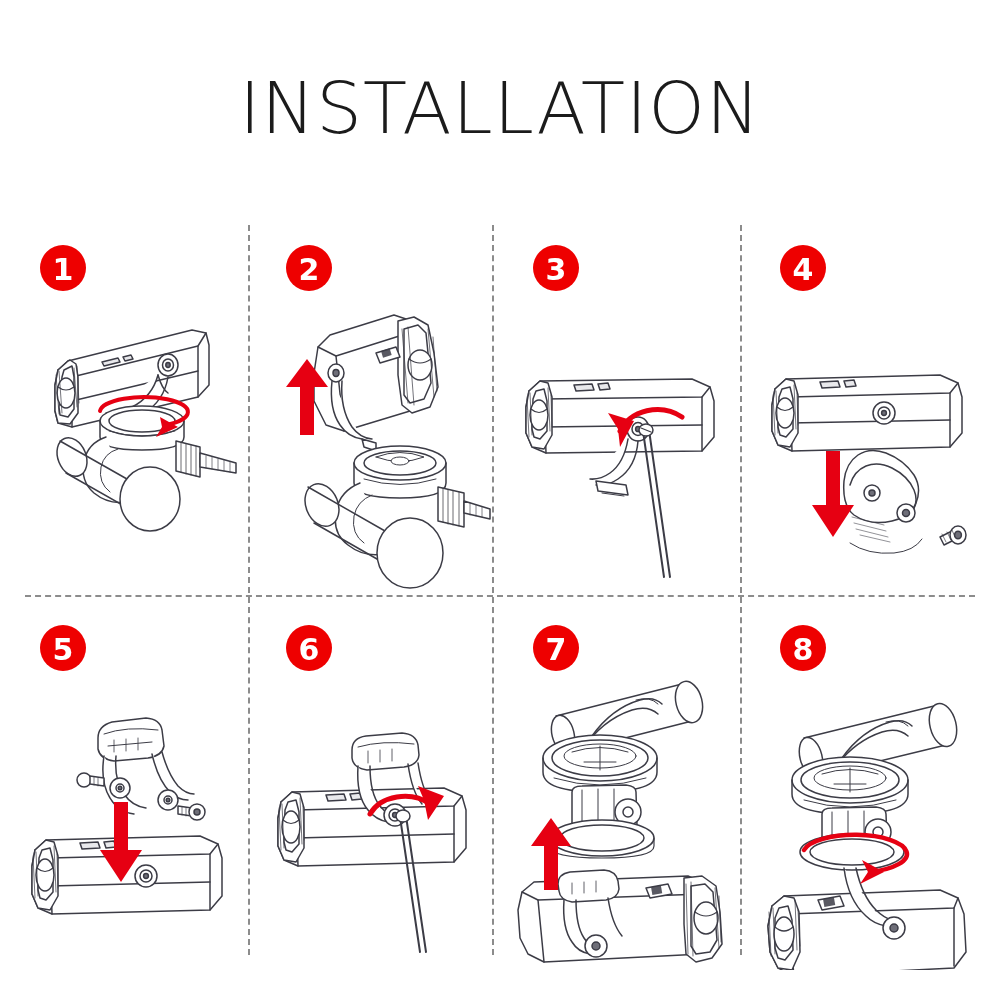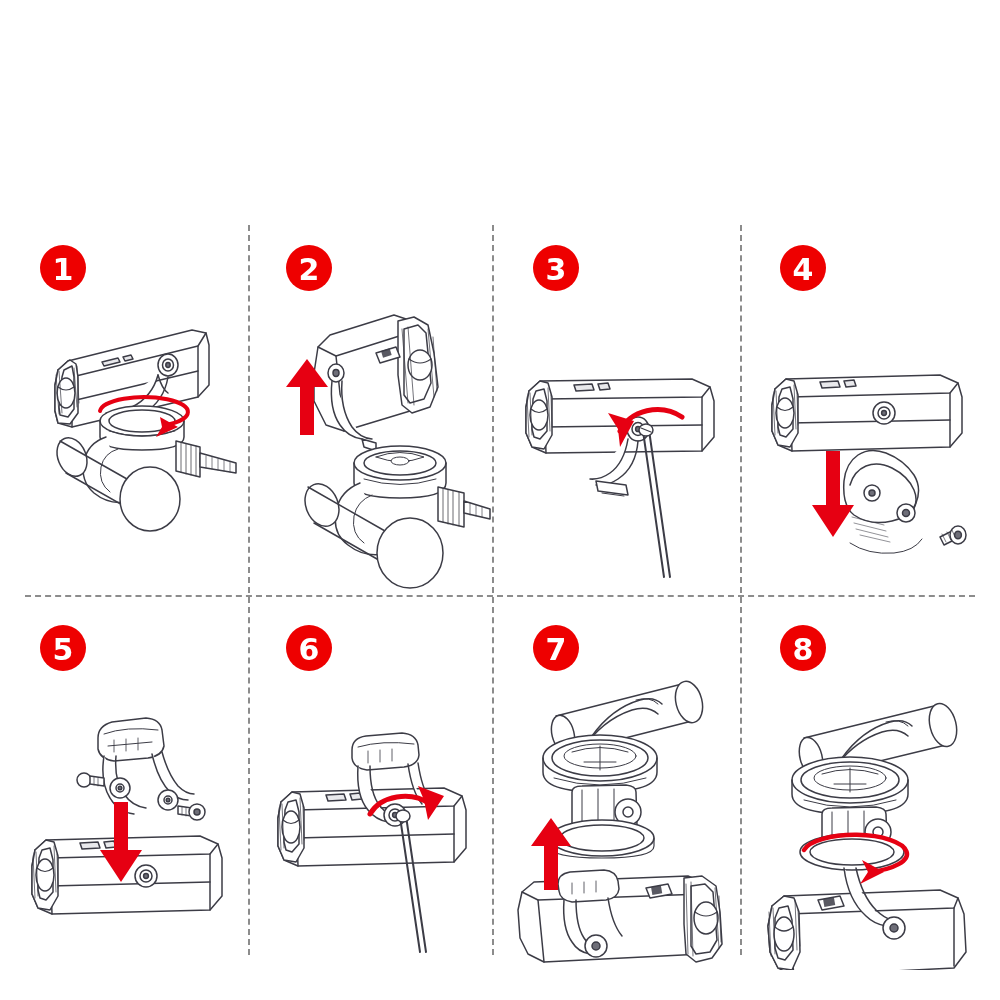--- a/index.html
+++ b/index.html
@@ -80,20 +80,21 @@
     overflow: hidden;
     clip: rect(0,0,0,0);
     white-space: nowrap;
   }
 </style>
 </head>
 <body>
 
 <div id="page">
 
+  <div id="title">INSTALLATION</div>
 
   <div class="divider-h" style="left:25px; top:595px; width:950px;"></div>
   <div class="divider-v" style="left:248px; top:225px; height:730px;"></div>
   <div class="divider-v" style="left:492px; top:225px; height:730px;"></div>
   <div class="divider-v" style="left:740px; top:225px; height:730px;"></div>
 
   <div class="panel" style="left:10px; top:225px; width:238px; height:370px;">
     <span class="sr-only">rotate-to-unlock</span>
     <svg class="panel-art" viewBox="0 0 238 370" xmlns="http://www.w3.org/2000/svg">
       <g fill="none" stroke="#3c3c46" stroke-width="1.5" stroke-linejoin="round" stroke-linecap="round">

